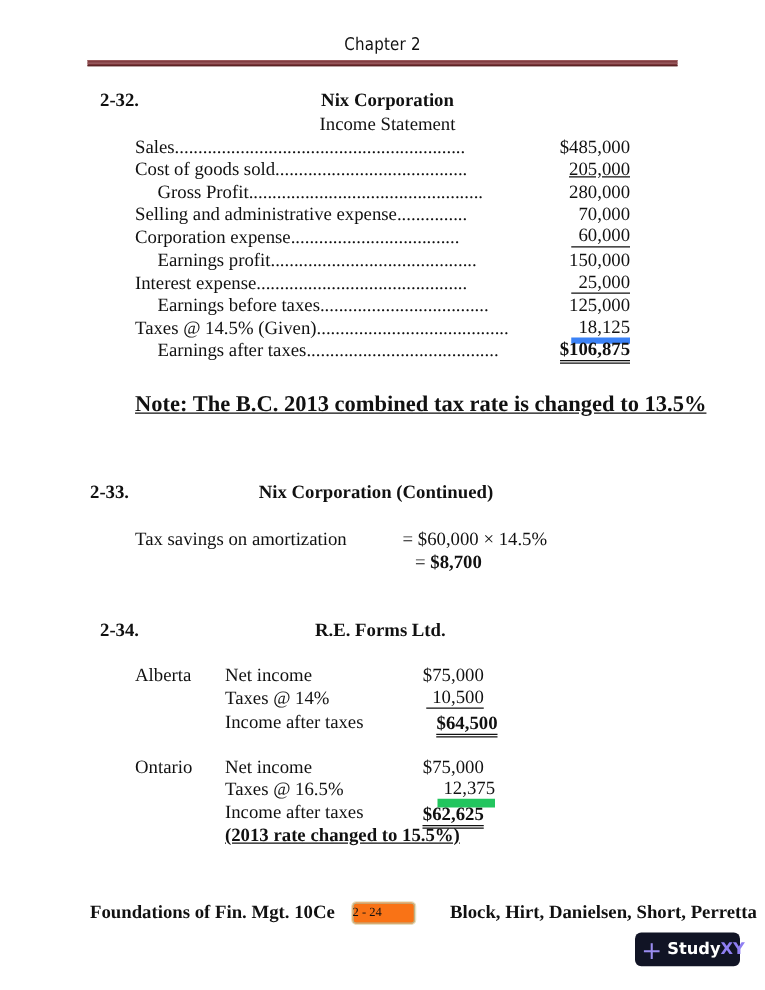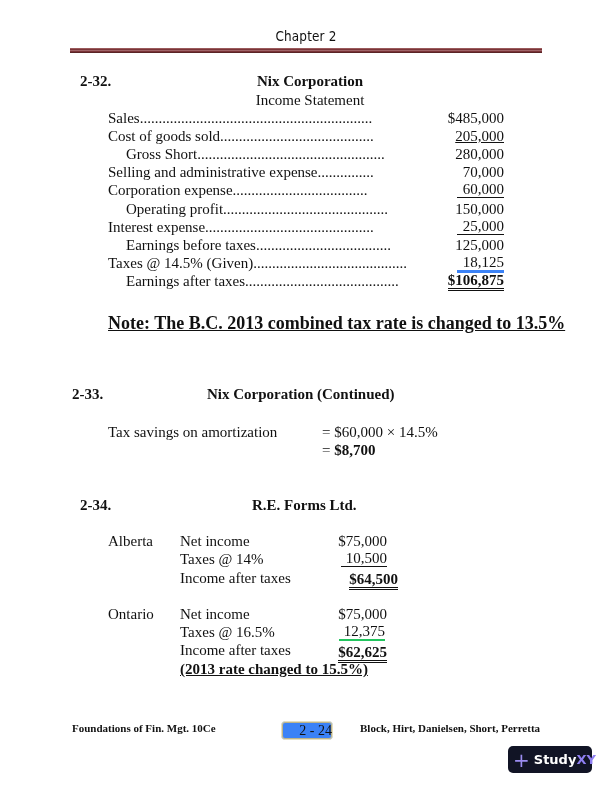--- a/index.html
+++ b/index.html
@@ -14,24 +14,24 @@
   .b { font-weight:bold;text-align:right; }
   .t15 { font-size:15px; }
   .prob { font-size:15px; font-weight:bold; }
   .row { position:absolute; font-size:15px; white-space:nowrap; }
   .lbl { position:absolute; left:108px; }
   .lbl.ind { left:126px; }
   .val { position:absolute; right:108px; text-align:right; }
   .ul { text-decoration:underline; }
   .dul { border-bottom:3px double #111; line-height:15px; font-weight:bold; }
   .note { left:108px; top:313px; font-size:18px; font-weight:bold; text-decoration:underline; }
-  .footer { font-size:11px; font-weight:bold; top:722px; }
-  .pagebox { left:281px; top:721px; width:50px; height:17px; background:#3b82f6;
+  .footer { font-size:15px; font-weight:bold; top:722px; }
+  .pagebox { left:281px; top:721px; width:50px; height:17px; background:#f97316;
              border:1px solid #e6dfc0; border-radius:4px; box-shadow:0 0 0 1px #bdb489 inset;
-             font-size:14px; text-align:right; line-height:17px; }
+             font-size:10px; text-align:left; line-height:17px; }
   .badge { left:508px; top:746px; width:84px; height:27px; background:#111425; border-radius:5px;
            color:#fff; font-family:"DejaVu Sans", sans-serif; font-weight:bold; font-size:13px;
            display:flex; align-items:center; }
   .badge .plus { color:#9b8cf0; font-weight:normal; font-size:20px; margin-left:5px; margin-right:4px; line-height:20px; }
   .badge .xy { color:#8f7ff2; }
 </style>
 </head>
 <body>
 
 <div class="abs chapter">Chapter 2</div>
@@ -44,80 +44,80 @@
 <div>
   <div class="row" style="top:110px;width:612px;">
     <span class="lbl">Sales..............................................................</span>
     <span class="val">$485,000</span>
   </div>
   <div class="row" style="top:128px;width:612px;">
     <span class="lbl">Cost of goods sold.........................................</span>
     <span class="val ul">205,000</span>
   </div>
   <div class="row" style="top:146px;width:612px;">
-    <span class="lbl ind">Gross Short..................................................</span>
+    <span class="lbl ind">Gross Profit..................................................</span>
     <span class="val">280,000</span>
   </div>
   <div class="row" style="top:164px;width:612px;">
     <span class="lbl">Selling and administrative expense...............</span>
     <span class="val">70,000</span>
   </div>
   <div class="row" style="top:182px;width:612px;">
     <span class="lbl">Corporation expense....................................</span>
     <span class="val" style="border-bottom:1px solid #111;line-height:15px;padding-left:6px;">60,000</span>
   </div>
   <div class="row" style="top:201px;width:612px;">
-    <span class="lbl ind">Operating profit............................................</span>
+    <span class="lbl ind">Earnings profit............................................</span>
     <span class="val">150,000</span>
   </div>
   <div class="row" style="top:219px;width:612px;">
     <span class="lbl">Interest expense.............................................</span>
     <span class="val" style="border-bottom:1px solid #111;line-height:15px;padding-left:6px;">25,000</span>
   </div>
   <div class="row" style="top:237px;width:612px;">
     <span class="lbl ind">Earnings before taxes....................................</span>
     <span class="val">125,000</span>
   </div>
   <div class="row" style="top:255px;width:612px;">
     <span class="lbl">Taxes @ 14.5% (Given).........................................</span>
-    <span class="val" style="border-bottom:3px solid #3b82f6;line-height:15px;padding-left:6px;">18,125</span>
+    <span class="val" style="border-bottom:5px solid #3b82f6;line-height:15px;padding-left:6px;">18,125</span>
   </div>
   <div class="row" style="top:273px;width:612px;">
     <span class="lbl ind">Earnings after taxes.........................................</span>
     <span class="val dul">$106,875</span>
   </div>
 </div>
 
 <div class="abs note">Note: The B.C. 2013 combined tax rate is changed to 13.5%</div>
 
 <div class="abs prob" style="left:72px;top:386px;">2-33.</div>
 <div class="abs b t15" style="left:207px;top:386px;">Nix Corporation (Continued)</div>
 <div class="abs t15" style="left:108px;top:424px;">Tax savings on amortization</div>
 <div class="abs t15" style="left:322px;top:424px;">= $60,000 × 14.5%</div>
-<div class="abs t15" style="left:322px;top:442px;"><span>= </span><span class="b">$8,700</span></div>
+<div class="abs t15" style="left:332px;top:442px;"><span>= </span><span class="b">$8,700</span></div>
 
 <div class="abs prob" style="left:80px;top:497px;">2-34.</div>
 <div class="abs b t15" style="left:252px;top:497px;">R.E. Forms Ltd.</div>
 
 <div>
   <div class="abs t15" style="left:108px;top:533px;">Alberta</div>
   <div class="abs t15" style="left:180px;top:533px;">Net income</div>
   <div class="abs t15" style="right:225px;top:533px;">$75,000</div>
   <div class="abs t15" style="left:180px;top:551px;">Taxes @ 14%</div>
   <div class="abs t15" style="right:225px;top:551px;border-bottom:1px solid #111;line-height:15px;padding-left:5px;">10,500</div>
   <div class="abs t15" style="left:180px;top:570px;">Income after taxes</div>
   <div class="abs t15 dul" style="right:214px;top:572px;">$64,500</div>
 </div>
 
 <div>
   <div class="abs t15" style="left:108px;top:606px;">Ontario</div>
   <div class="abs t15" style="left:180px;top:606px;">Net income</div>
   <div class="abs t15" style="right:225px;top:606px;">$75,000</div>
   <div class="abs t15" style="left:180px;top:624px;">Taxes @ 16.5%</div>
-  <div class="abs t15" style="right:227px;top:624px;border-bottom:2px solid #22c55e;line-height:15px;padding-left:5px;">12,375</div>
+  <div class="abs t15" style="right:216px;top:624px;border-bottom:7px solid #22c55e;line-height:15px;padding-left:5px;">12,375</div>
   <div class="abs t15" style="left:180px;top:642px;">Income after taxes</div>
   <div class="abs t15 dul" style="right:225px;top:645px;">$62,625</div>
   <div class="abs t15 b ul" style="left:180px;top:661px;">(2013 rate changed to 15.5%)</div>
 </div>
 
 <div class="abs footer" style="left:72px;">Foundations of Fin. Mgt. 10Ce</div>
 <div class="abs pagebox">2 - 24</div>
 <div class="abs footer" style="left:360px;">Block, Hirt, Danielsen, Short, Perretta</div>
 
 <div class="abs badge">

